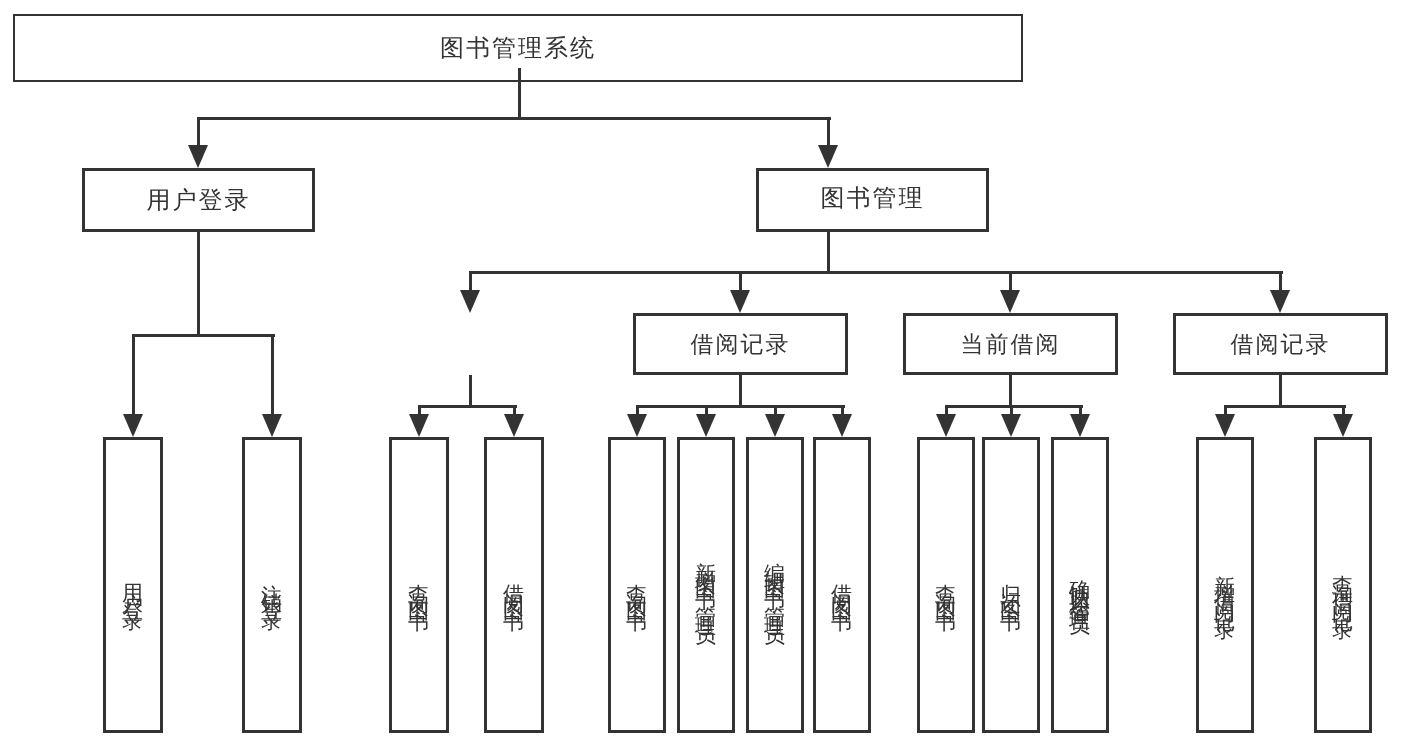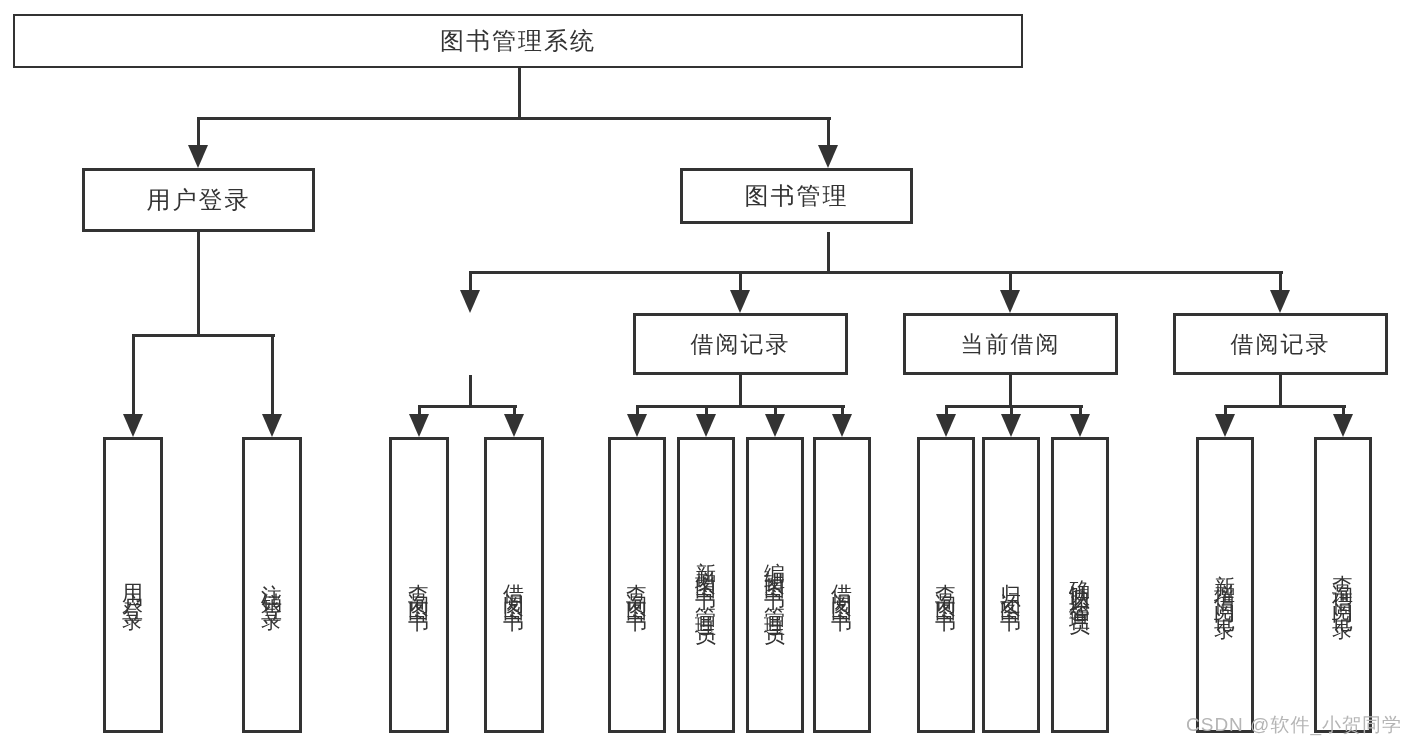--- a/index.html
+++ b/index.html
@@ -29,35 +29,35 @@
   .watermark{
     position:absolute;left:1186px;top:712px;z-index:5;
     font-size:19px;color:#b5b5b5;white-space:nowrap;letter-spacing:1px;
   }
 </style>
 </head>
 <body>
 
 <div class="canvas">
 
-  <div class="box root" style="left:13px;top:14px;width:1010px;height:54px;">
+  <div class="box root" style="left:13px;top:14px;width:1010px;height:68px;">
     <span>图书管理系统</span>
   </div>
 
   <div class="line" style="left:518px;top:68px;width:3px;height:50px;"></div>
   <div class="line" style="left:197px;top:117px;width:634px;height:3px;"></div>
   <div class="line" style="left:197px;top:118px;width:3px;height:32px;"></div>
   <div class="line" style="left:827px;top:118px;width:3px;height:32px;"></div>
   <div class="arrow" style="left:188px;top:145px;"></div>
   <div class="arrow" style="left:818px;top:145px;"></div>
 
   <div class="box l2" style="left:82px;top:168px;width:233px;height:64px;">
     <span>用户登录</span>
   </div>
-  <div class="box l2" style="left:680px;top:168px;width:233px;height:56px;">
+  <div class="box l2" style="left:756px;top:168px;width:233px;height:64px;font-family:Liberation Mono, monospace;">
     <span>图书管理</span>
   </div>
 
   <div class="line" style="left:197px;top:232px;width:3px;height:103px;"></div>
   <div class="line" style="left:132px;top:334px;width:143px;height:3px;"></div>
   <div class="line" style="left:132px;top:335px;width:3px;height:85px;"></div>
   <div class="line" style="left:271px;top:335px;width:3px;height:85px;"></div>
   <div class="arrow" style="left:123px;top:414px;"></div>
   <div class="arrow" style="left:262px;top:414px;"></div>
 
@@ -153,15 +153,14 @@
     <span class="vtext tight">确认归还（管理员）</span>
   </div>
 
   <div class="box leaf" style="left:1196px;top:437px;width:58px;height:296px;">
     <span class="vtext">新增借阅记录</span>
   </div>
   <div class="box leaf" style="left:1314px;top:437px;width:58px;height:296px;">
     <span class="vtext">查询借阅记录</span>
   </div>
 
-  <div class="watermark">CSDN @软件_小贺同学</div>
 
 </div>
 
 </body></html>

